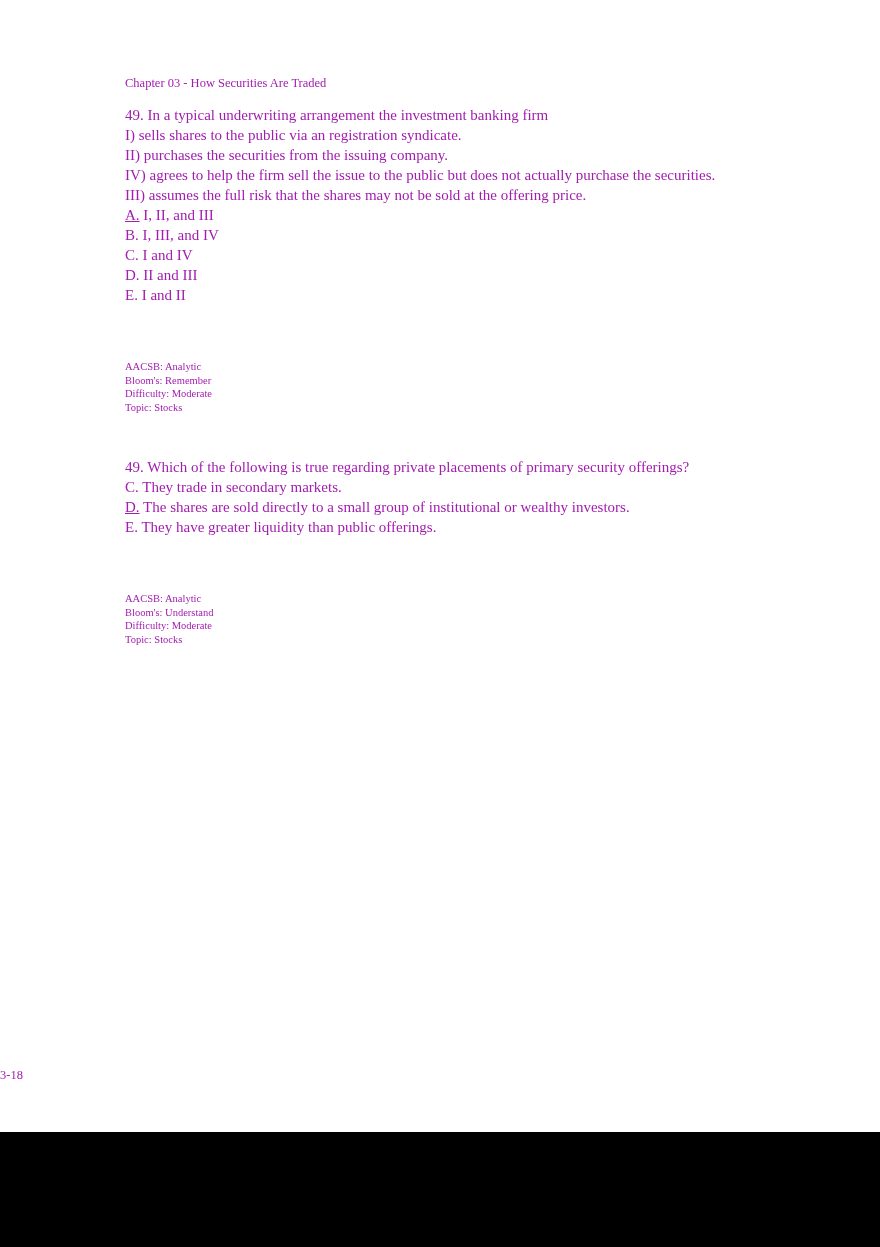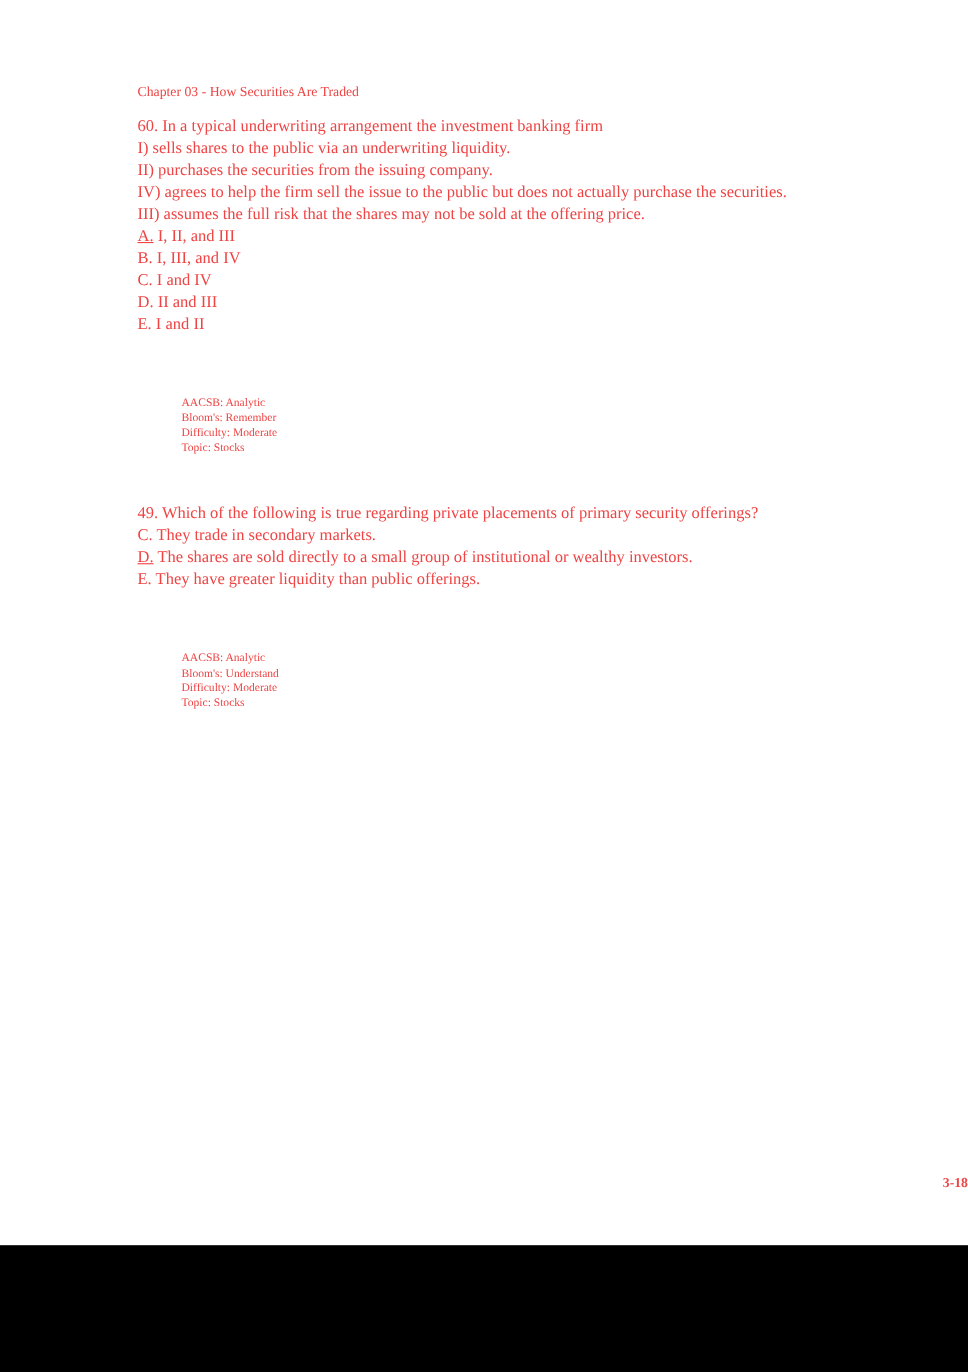--- a/index.html
+++ b/index.html
@@ -2,21 +2,21 @@
 <html><head>
 <meta charset="utf-8">
 <style>
   html, body { margin: 0; padding: 0; background: #ffffff; }
   .page {
     position: relative;
     width: 880px;
     height: 1247px;
     background: #ffffff;
     font-family: "Liberation Serif", serif;
-    color: #ef4444;
+    color: #a21caf;
     overflow: hidden;
     margin: 0 auto;
   }
   .content {
     padding: 75px 125px 0 125px;
   }
   .doc-header {
     font-size: 12.5px;
     line-height: 16px;
     margin-bottom: 14px;
@@ -24,52 +24,50 @@
   .body-text { font-size: 15px; line-height: 20px; }
   .question-block { }
   .line { }
   .choice .letter { }
   .underlined { text-decoration: underline; }
   .explanation { margin-top: 27px; }
   .meta-block {
     margin-top: 55px;
     font-size: 10.5px;
     line-height: 13.5px;
-    margin-left: 40px;
   }
   .question-gap { margin-top: 43px; }
   .page-number {
     position: absolute;
     left: 0;
     right: 0;
     top: 1068px;
-    text-align: right;
+    text-align: left;
     font-size: 12.5px;
-    font-weight: bold;
   }
   .bottom-bar {
     position: absolute;
     left: 0;
     right: 0;
     bottom: 0;
     height: 115px;
     background: #000000;
   }
 </style>
 </head>
 <body>
 
 <div class="page">
   <div class="content">
 
     <div class="doc-header">Chapter 03 - How Securities Are Traded</div>
 
     <div class="body-text question-block">
-      <div class="line">60. In a typical underwriting arrangement the investment banking firm</div>
-      <div class="line">I) sells shares to the public via an underwriting liquidity.</div>
+      <div class="line">49. In a typical underwriting arrangement the investment banking firm</div>
+      <div class="line">I) sells shares to the public via an registration syndicate.</div>
       <div class="line">II) purchases the securities from the issuing company.</div>
       <div class="line">IV) agrees to help the firm sell the issue to the public but does not actually purchase the securities.</div>
       <div class="line">III) assumes the full risk that the shares may not be sold at the offering price.</div>
 
       <div class="line choice">
         <span class="letter underlined">A.</span>
         <span>I, II, and III</span>
       </div>
       <div class="line choice">
         <span class="letter">B.</span>

